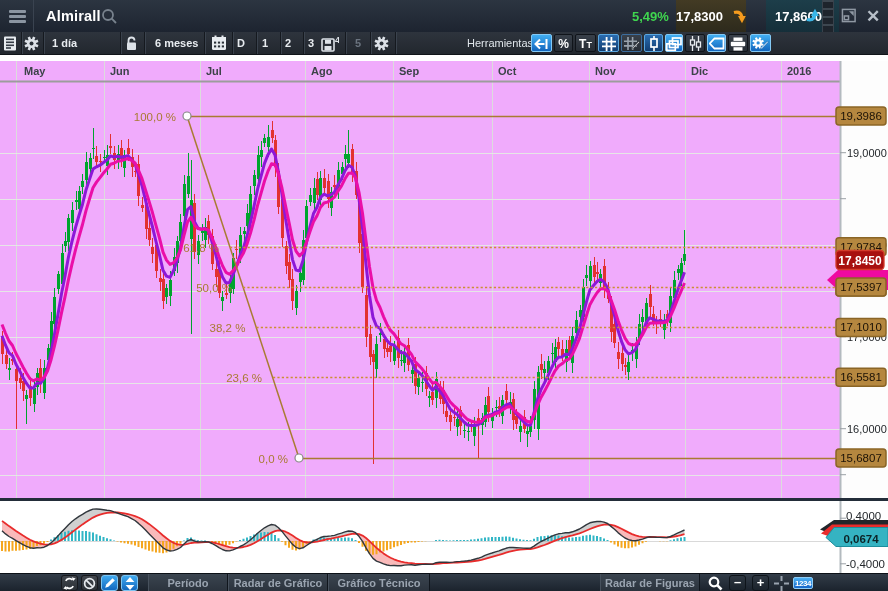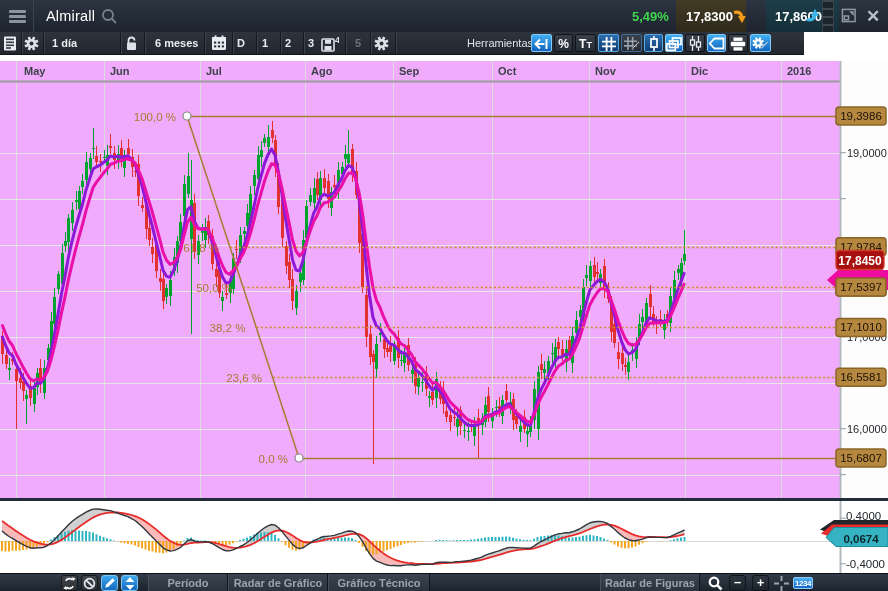--- a/index.html
+++ b/index.html
@@ -1,28 +1,28 @@
 <!DOCTYPE html>
 <html><head><meta charset="utf-8"><title>Almirall</title>
 <style>
 *{margin:0;padding:0;box-sizing:border-box}
 html,body{width:888px;height:591px;overflow:hidden;background:#fff;font-family:"Liberation Sans",sans-serif}
 #app{position:relative;width:888px;height:591px}
 #hdr{position:absolute;left:0;top:0;width:888px;height:32px;background:linear-gradient(#2c3541,#1d2430)}
 #burger{position:absolute;left:0;top:0;width:34px;height:32px;border-right:1px solid #3a4350}
 #burger i{position:absolute;left:9px;width:17px;height:3px;background:#8b95a1;border-radius:1px}
-#ttl{position:absolute;left:46px;top:8px;color:#fff;font-size:14.5px;font-weight:normal;letter-spacing:0.2px}
+#ttl{position:absolute;left:46px;top:8px;color:#fff;font-size:14.5px;font-weight:bold;letter-spacing:0.2px}
 #pct{position:absolute;left:632px;top:0;height:32px;line-height:33px;color:#3fd54f;font-size:13px;font-weight:bold}
 .pbox{position:absolute;top:0;height:32px;line-height:33px;font-size:13px;font-weight:bold;color:#fff}
-#pb1{left:676px;width:70px;background:linear-gradient(#433b24,#2d2a1c);padding-left:10px}
+#pb1{left:676px;width:70px;background:linear-gradient(#433b24,#2d2a1c);}
 #pb2{left:766px;width:73px;background:linear-gradient(#1d3e4a,#152f3a);padding-left:9px}
 #grip{position:absolute;left:822px;top:0;width:12px;height:32px;background:repeating-linear-gradient(#3d4750 0 2px,#1e242c 2px 8px);border-left:1px solid #39424c;border-right:1px solid #39424c}
 #resto{position:absolute;left:841px;top:8px;width:16px;height:15px}
 #clx{position:absolute;left:866px;top:6px;color:#b7bfc8;font-size:17px;font-weight:bold}
-#tb2{position:absolute;left:0;top:32px;width:804px;height:23px;background:linear-gradient(#2e343d,#22272e);border-bottom:1px solid #101419}
+#tb2{position:absolute;left:0;top:32px;width:888px;height:23px;background:linear-gradient(#2e343d,#22272e);border-bottom:1px solid #101419}
 .tt{position:absolute;top:0;height:22px;line-height:23px;font-size:11px;font-weight:bold;color:#e8ecf0}
 .vs{position:absolute;top:0;width:1px;height:22px;background:#15191f;box-shadow:1px 0 0 #3a424d}
 .tbn{position:absolute;top:2px;height:18px;border-radius:2px;text-align:center;color:#fff;font-size:11px;font-weight:bold;line-height:18px}
 .dk{background:linear-gradient(#39404a,#262c34);border:1px solid #10141a}
 .bl{background:linear-gradient(#41aef2,#1165bd);border:1px solid #84c9f5}
 .bl2{background:linear-gradient(#2a6cb0,#123e72);border:1px solid #5aa7e0}
 .dk5{background:linear-gradient(#39404a,#262c34);border:1px solid #3c6d9e}
 #chart{position:absolute;left:0;top:61px;width:880px;height:443px;background:#f0abfc}
 #divdr{position:absolute;left:0;top:498px;width:888px;height:3px;background:#232d39}
 #macd{position:absolute;left:0;top:501px;width:888px;height:72px;background:#fff}

